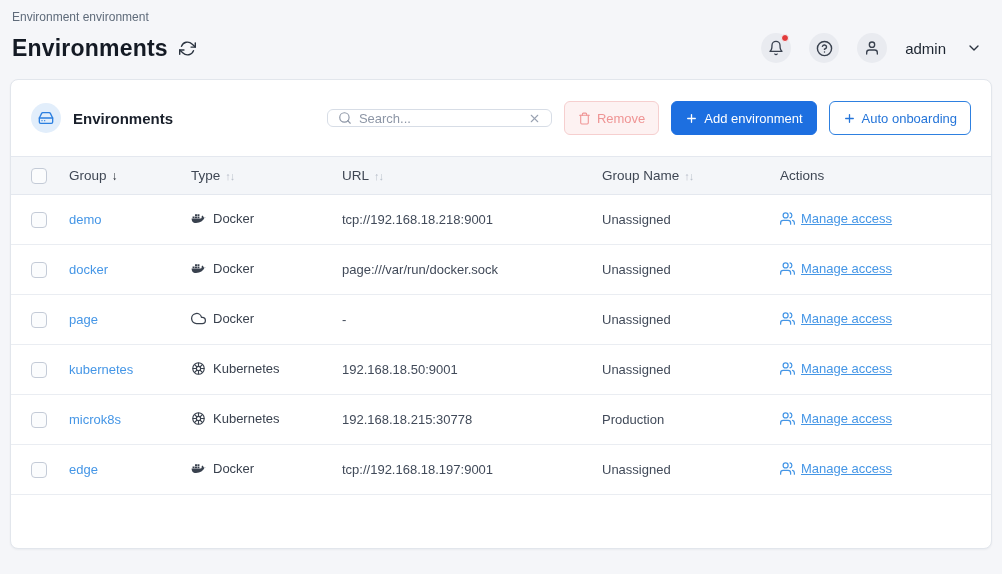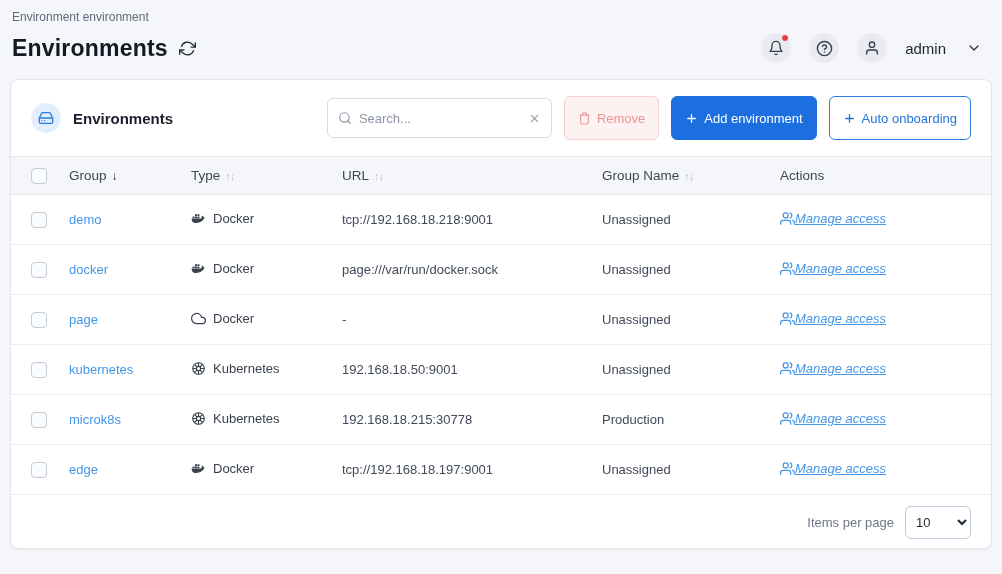--- a/index.html
+++ b/index.html
@@ -42,34 +42,34 @@
   .panel-header { display: flex; align-items: center; gap: 12px; height: 76px; padding: 0 20px; }
   .env-badge {
     width: 30px; height: 30px; border-radius: 50%;
     background: #e2eefb; color: #2b7fe0;
     display: flex; align-items: center; justify-content: center;
   }
   .panel-title { font-size: 15px; font-weight: 700; color: #1a202b; }
   .header-controls { margin-left: auto; display: flex; align-items: center; gap: 12px; }
 
   .search-box {
-    width: 225px; height: 40px;
+    width: 225px; height: 18px;
     border: 1px solid #d7dde6; border-radius: 6px; background: #fff;
     display: flex; align-items: center; gap: 7px; padding: 0 10px;
     color: #8d96a6;
   }
   .search-box input {
     border: none; outline: none; flex: 1; min-width: 0;
     font-family: inherit; font-size: 13px; color: #2b3340; background: transparent;
   }
   .search-box input::placeholder { color: #8d96a6; }
   .search-clear { cursor: pointer; color: #9aa3b2; display: flex; }
 
   .btn {
-    height: 44px; border-radius: 6px; font-family: inherit; font-size: 13px;
+    height: 34px; border-radius: 6px; font-family: inherit; font-size: 13px;
     display: inline-flex; align-items: center; gap: 6px; padding: 0 13px;
     cursor: pointer; border: 1px solid transparent; white-space: nowrap;
   }
   .btn-remove { background: #fdf2f2; color: #ef9494; border-color: #f6cfcf; cursor: default; }
   .btn-outline { background: #fff; color: #2575d9; border-color: #2e80e0; }
   .btn-primary { background: #1d6fe0; color: #fff; border-color: #1d6fe0; }
 
   
   table { width: 100%; border-collapse: collapse; table-layout: fixed; }
   thead tr { background: #f4f6f9; }
@@ -83,21 +83,21 @@
   .sort { font-size: 12px; margin-left: 5px; color: #20262f; }
   .sort-faint { font-size: 11px; margin-left: 5px; color: #b8bfca; letter-spacing: -1px; }
   input[type="checkbox"] {
     appearance: none; -webkit-appearance: none;
     width: 16px; height: 16px; border: 1px solid #c4cbd7; border-radius: 4px;
     background: #fbfcfd; cursor: pointer; vertical-align: middle;
   }
   .name-link { color: #4596e6; text-decoration: none; cursor: pointer; text-align: center; }
   .type-cell { display: inline-flex; align-items: center; gap: 7px; color: #39414e; }
   .type-cell .t-label { color: #39414e; }
-  .manage { display: inline-flex; align-items: center; color: #4596e6; cursor: pointer; font-style: italic; }
+  .manage { display: inline-flex; align-items: center; gap: 6px; color: #4596e6; cursor: pointer; }
   .manage .m-label { text-decoration: underline; }
 
   
   .panel-footer { height: 55px; display: flex; align-items: center; justify-content: flex-end; gap: 11px; padding: 0 20px; }
   .ipp-label { font-size: 13px; color: #6f7787; }
   .ipp-select {
     width: 66px; height: 33px; border: 1px solid #bccbdd; border-radius: 6px;
     font-family: inherit; font-size: 13px; color: #1d2430; background: #fff; padding: 0 6px;
     cursor: pointer;
   }
@@ -357,19 +357,13 @@
                 <circle cx="9" cy="7" r="4"></circle>
                 <path d="M23 21v-2a4 4 0 0 0-3-3.87"></path>
                 <path d="M16 3.13a4 4 0 0 1 0 7.75"></path>
               </svg>
               <span class="m-label">Manage access</span>
             </a></td>
       </tr>
     </tbody>
   </table>
 
-  <div class="panel-footer">
-    <span class="ipp-label">Items per page</span>
-    <select class="ipp-select">
-      <option>10</option>
-    </select>
-  </div>
 </div>
 
 </body></html>

